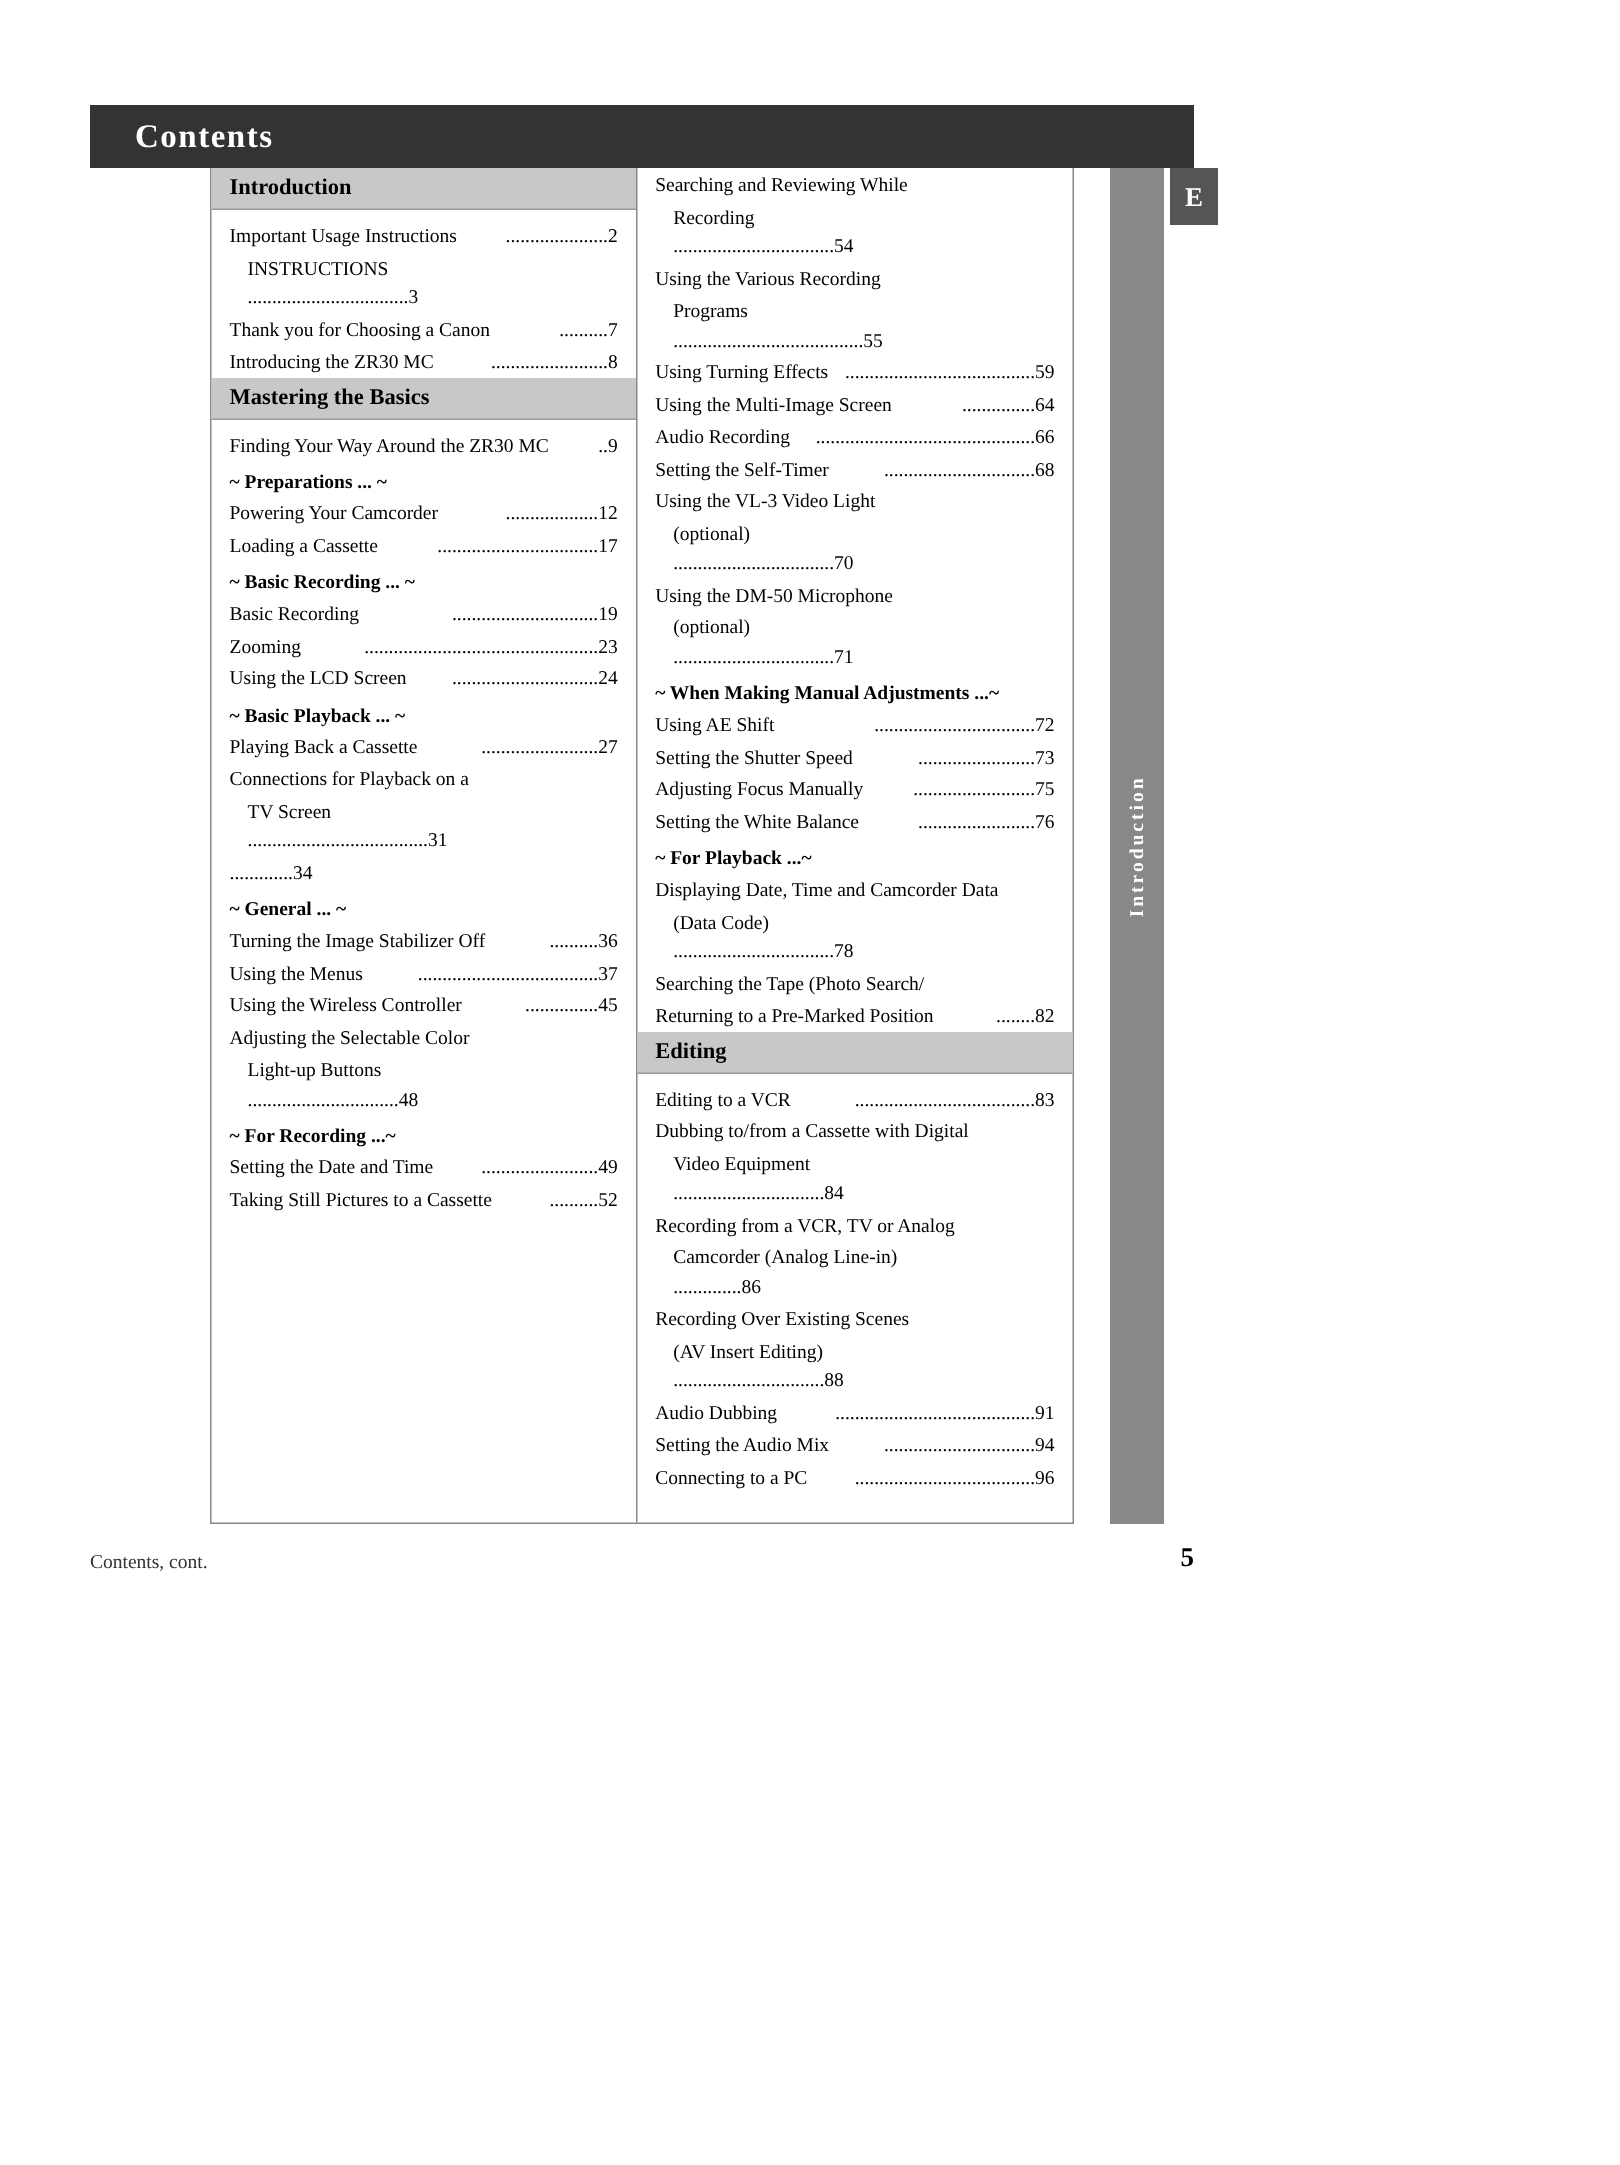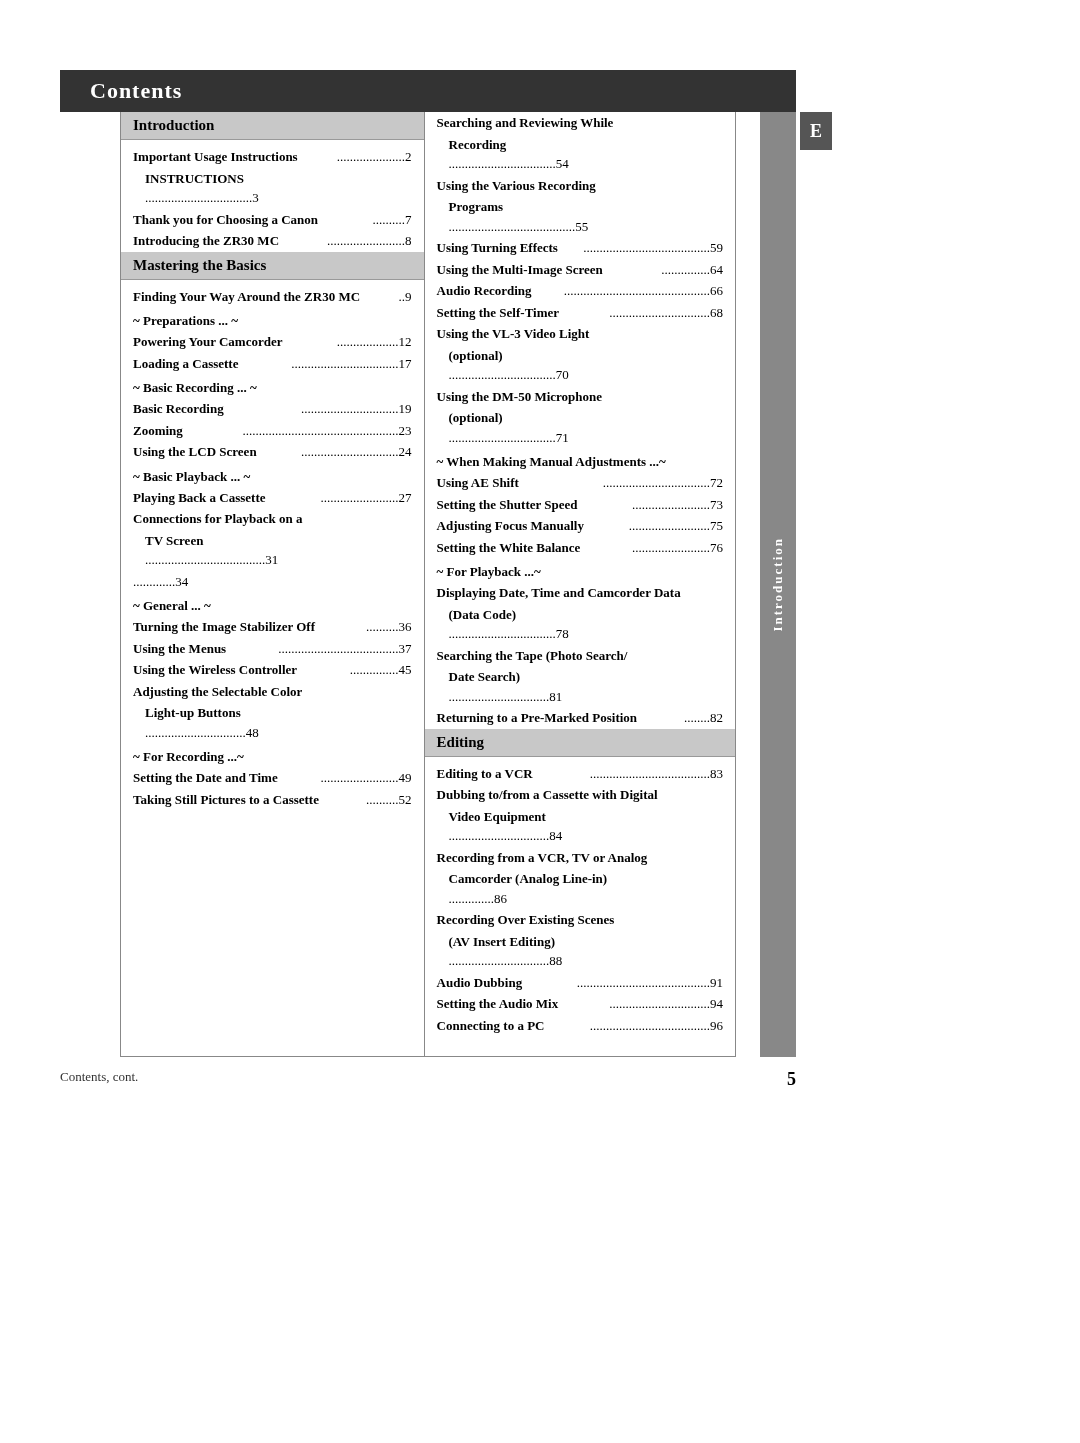--- a/index.html
+++ b/index.html
@@ -60,21 +60,20 @@
     }
     .toc-entry {
       padding: 1px 12px 1px 12px;
       font-size: 13px;
       display: flex;
       justify-content: space-between;
       line-height: 1.5;
     }
     .toc-entry .entry-text {
       flex: 1;
-      font-weight: bold;
     }
     .toc-entry .entry-dots {
       flex-shrink: 0;
       white-space: nowrap;
     }
     .toc-entry-indent {
       padding-left: 24px;
       flex-direction: column;
     }
     .toc-entry-bold {
@@ -117,26 +116,26 @@
     .right-sidebar-text {
       color: #fff;
       font-size: 13px;
       font-weight: bold;
       writing-mode: vertical-rl;
       transform: rotate(180deg);
       letter-spacing: 2px;
     }
     .outer-wrapper {
       position: relative;
-      margin: 0 60px;
+      margin: 0 80px;
     }
     .bottom-bar {
       display: flex;
       justify-content: space-between;
-      align-items: flex-start;
+      align-items: flex-end;
       padding: 12px 60px 0 60px;
     }
     .bottom-bar-left {
       font-size: 13px;
       color: #333;
     }
     .bottom-bar-right {
       font-weight: bold;
       font-size: 18px;
       color: #000;
@@ -312,24 +311,20 @@
           <div class="sub-header">~ For Playback ...~</div>
           <div class="toc-entry">
             <span class="entry-text">Displaying Date, Time and Camcorder Data</span>
           </div>
           <div class="toc-entry toc-entry-indent">
             <span class="entry-text">(Data Code)</span>
             <span class="entry-dots">.................................78</span>
           </div>
           <div class="toc-entry">
             <span class="entry-text">Searching the Tape (Photo Search/</span>
-          </div>
-          <div class="toc-entry toc-entry-indent">
-            <span class="entry-text">Date Search)</span>
-            <span class="entry-dots">...............................81</span>
           </div>
           <div class="toc-entry">
             <span class="entry-text">Returning to a Pre-Marked Position</span>
             <span class="entry-dots">........82</span>
           </div>
           <div class="section-header">Editing</div>
           <div class="toc-entry">
             <span class="entry-text">Editing to a VCR</span>
             <span class="entry-dots">.....................................83</span>
           </div>

